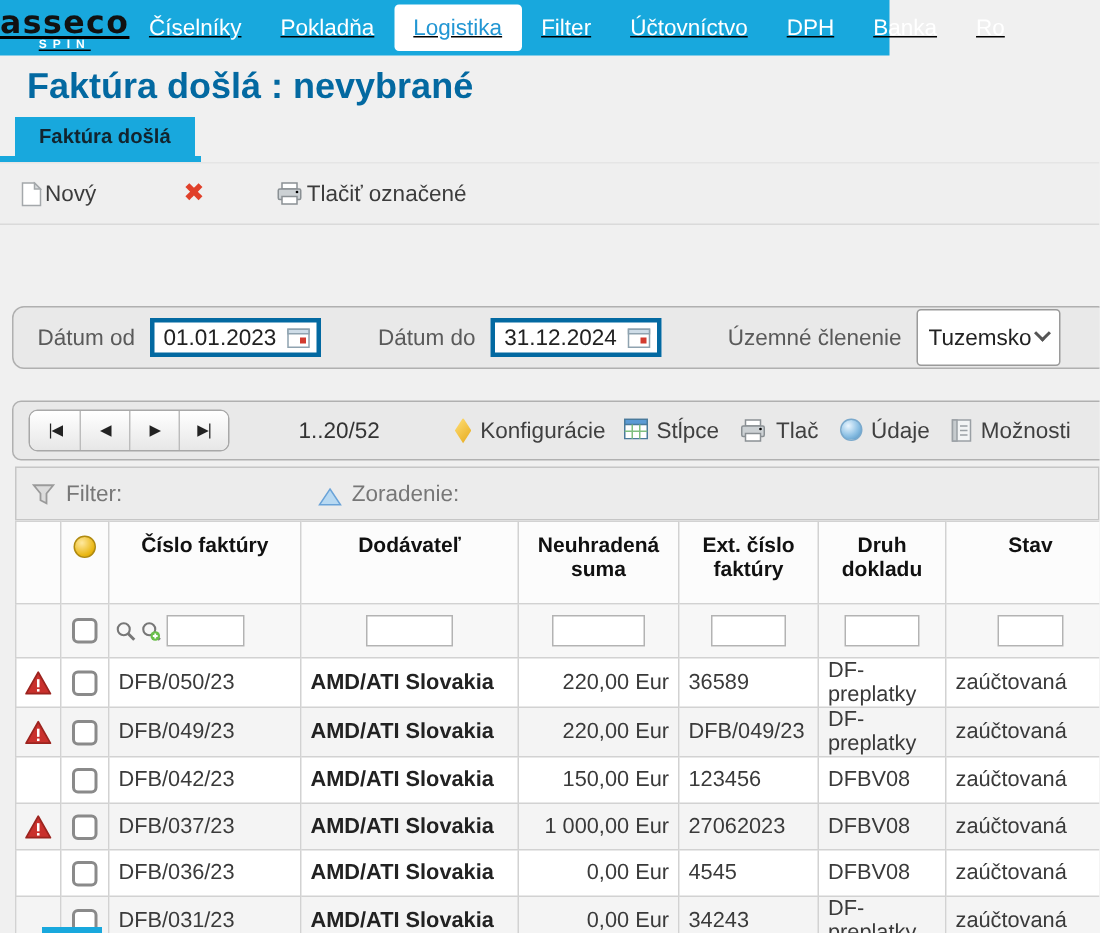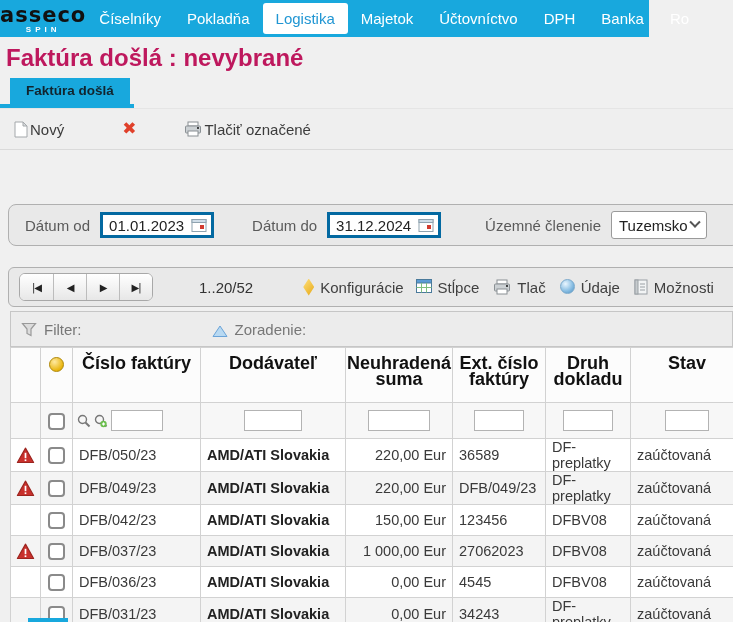--- a/index.html
+++ b/index.html
@@ -1,47 +1,47 @@
 <!DOCTYPE html>
 <html><head>
 <meta charset="utf-8">
 <style>
   * { margin:0; padding:0; box-sizing:border-box; }
   html,body { width:733px; height:622px; overflow:hidden; }
   body { font-family:"Liberation Sans","DejaVu Sans",sans-serif; background:#f0f0f0; position:relative; }
   #stage { position:absolute; inset:0; width:733px; height:622px; overflow:hidden; }
 
   
-  .topnav { position:absolute; left:0; top:0; width:649px; height:37px; background:#18a8dd; display:flex; align-items:center; }
+  .topnav { position:absolute; left:0; top:0; width:593px; height:37px; background:#18a8dd; display:flex; align-items:center;text-decoration:underline; }
   .logo { width:128px; display:flex; flex-direction:column; align-items:center; justify-content:center; cursor:pointer; padding-top:2px; }
   .logo-brand { font-weight:800; font-size:21px; letter-spacing:1px; color:#111; line-height:19px; font-family:"DejaVu Sans",sans-serif; }
   .logo-sub { color:#fff; font-size:8px; font-weight:700; letter-spacing:4px; line-height:9px; }
   .menu { display:flex; align-items:center; height:37px; white-space:nowrap; }
   .menu-item { color:#fff; font-size:15px; padding:7px 13px; cursor:pointer; border-radius:3px; }
   .menu-item.active { background:#fff; color:#2196d3; }
 
   
-  .page-title { position:absolute; left:6px; top:44px; font-size:24px; font-weight:700; color:#be185d; }
+  .page-title { position:absolute; left:18px; top:44px; font-size:24px; font-weight:700; color:#0369a1; }
   .tab { position:absolute; left:10px; top:78px; height:26px; padding:5px 16px 0 16px; background:#18a8dd; color:#12242e; font-size:13.5px; font-weight:700; cursor:pointer; }
   .tab-underline { position:absolute; left:0; top:104px; width:134px; height:4px; background:#18a8dd; }
 
   
   .toolbar { position:absolute; left:0; top:108px; width:733px; height:42px; background:#efefef; border-top:1px solid #e5e5e5; border-bottom:1px solid #dadada; display:flex; align-items:center; padding-left:14px; }
   .tb-btn { background:none; border:none; font-family:inherit; font-size:15px; color:#3c3c3c; display:flex; align-items:center; gap:2px; cursor:pointer; }
   .tb-btn.red { color:#e0402a; }
   .tb-gap1 { margin-left:58px; } .tb-gap2 { margin-left:48px; }
   .ic { display:inline-flex; align-items:center; }
   .x-icon { color:#e0402a; font-size:17px; font-weight:700; line-height:16px; }
 
   
   .filter-panel { position:absolute; left:8px; top:204px; width:732px; height:42px; background:#e9e9e9; border:1px solid #b0b0b0; border-radius:8px; display:flex; align-items:center; }
   .fp-label { color:#5a5a5a; font-size:15px; }
   .datebox { display:flex; align-items:center; background:#fff; border:3px solid #0369a1; height:26px; padding:0 4px 0 6px; margin-left:10px; }
   .datebox input { border:none; outline:none; width:82px; font-family:inherit; font-size:15px; color:#222; background:transparent; }
-  .selectbox { margin-left:10px; background:#fff; border:1px solid #9a9a9a; border-radius:3px; height:28px; width:96px; display:flex; align-items:center; justify-content:space-between; padding:0 7px; font-size:15px; color:#222; cursor:pointer; }
+  .selectbox { margin-left:10px; background:#fff; border:1px solid #9a9a9a; border-radius:3px; height:38px; width:96px; display:flex; align-items:center; justify-content:space-between; padding:0 7px; font-size:15px; color:#222; cursor:pointer; }
   .chev { width:8px; height:8px; border-right:2px solid #555; border-bottom:2px solid #555; transform:rotate(45deg) translate(-2px,-2px); }
 
   
   .pager-panel { position:absolute; left:8px; top:267px; width:732px; height:40px; background:#e9e9e9; border:1px solid #b0b0b0; border-radius:6px; display:flex; align-items:center; }
   .nav-group { display:inline-flex; margin-left:10px; border:1px solid #a8a8a8; border-radius:6px; overflow:hidden; background:#fff; }
   .nav-group button { width:33px; height:26px; border:none; border-left:1px solid #bcbcbc; background:linear-gradient(#ffffff,#e7e7e7); font-size:10px; color:#222; cursor:pointer; letter-spacing:-1px; font-family:"DejaVu Sans",sans-serif; }
   .nav-group button:first-child { border-left:none; }
   .pg-range { margin-left:46px; font-size:15px; color:#333; }
   .pg-action { display:flex; gap:6px; font-size:15px; color:#404040; cursor:pointer; }
   .a1{margin-left:50px;} .a2{margin-left:12px;} .a3{margin-left:14px;} .a4{margin-left:14px;} .a5{margin-left:14px;}
@@ -51,21 +51,21 @@
   
   .sortbar { position:absolute; left:10px; top:311px; width:723px; height:36px; background:#ececec; border:1px solid #c6c6c6; display:flex; align-items:center; font-size:15px; color:#777; }
   .sb-filter { margin-left:10px; display:flex; align-items:center; gap:7px; }
   .sb-sort { margin-left:130px; display:flex; align-items:flex-end; gap:7px; }
 
   
   .grid-wrap { position:absolute; left:10px; top:347px; width:723px; overflow:hidden; }
   table { border-collapse:collapse; table-layout:fixed; width:733px; background:#fff; border:1px solid #b9b9b9; }
   col.cw{width:30px;} col.cc{width:32px;} col.c1{width:128px;} col.c2{width:145px;} col.c3{width:107px;} col.c4{width:93px;} col.c5{width:85px;} col.c6{width:113px;}
   th, td { border:1px solid #d2d2d2; overflow:hidden; }
-  thead tr.hdr th { height:55px; vertical-align:top; padding-top:7px; font-size:18px; font-weight:700; color:#111; text-align:center; background:#fcfcfc; line-height:16px; }
+  thead tr.hdr th { height:55px; vertical-align:top; padding-top:7px; font-size:14px; font-weight:700; color:#111; text-align:center; background:#fcfcfc; line-height:16px; }
   thead tr.flt td { height:36px; background:#f7f7f7; text-align:center; vertical-align:middle; }
   tbody td { height:31px; font-size:14.5px; color:#3a3a3a; padding:0 6px; vertical-align:middle; }
   tbody tr:nth-child(even) { background:#f4f4f4; }
   td.c-dod { font-weight:700; color:#222; }
   td.c-suma { text-align:right; }
   td.c-warn, td.c-check { padding:0; text-align:center; }
   .checkbox { display:inline-block; width:17px; height:17px; border:2px solid #8a8a8a; border-radius:4px; background:#fff; vertical-align:middle; cursor:pointer; }
   .hdr-circle { display:inline-block; width:15px; height:15px; border-radius:50%; background:radial-gradient(circle at 35% 30%, #ffe9a0, #e9b50e 70%, #c3920a); border:1px solid #b08a10; margin-top:2px; }
   input.flt { height:21px; border:1px solid #b3b3b3; font-family:inherit; font-size:13px; padding:0 3px; vertical-align:middle; }
   .w52{width:52px;} .w58{width:58px;} .w62{width:62px;} .w50{width:50px;} .w44{width:44px;}
@@ -137,21 +137,21 @@
 
   <header class="topnav">
     <div class="logo">
       <div class="logo-brand">asseco</div>
       <div class="logo-sub">SPIN</div>
     </div>
     <nav class="menu">
       <div class="menu-item">Číselníky</div>
       <div class="menu-item">Pokladňa</div>
       <div class="menu-item active">Logistika</div>
-      <div class="menu-item">Majetok</div>
+      <div class="menu-item">Filter</div>
       <div class="menu-item">Účtovníctvo</div>
       <div class="menu-item">DPH</div>
       <div class="menu-item">Banka</div>
       <div class="menu-item">Ro</div>
     </nav>
   </header>
 
   <h1 class="page-title">Faktúra došlá :  nevybrané</h1>
   <div class="tab">Faktúra došlá</div>
   <div class="tab-underline"></div>

